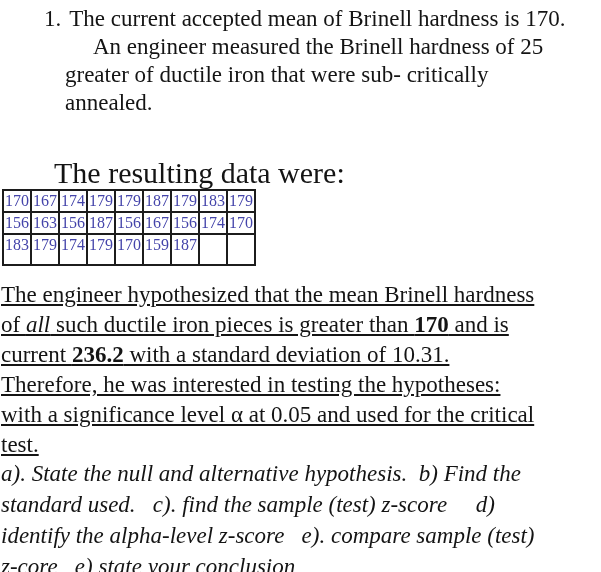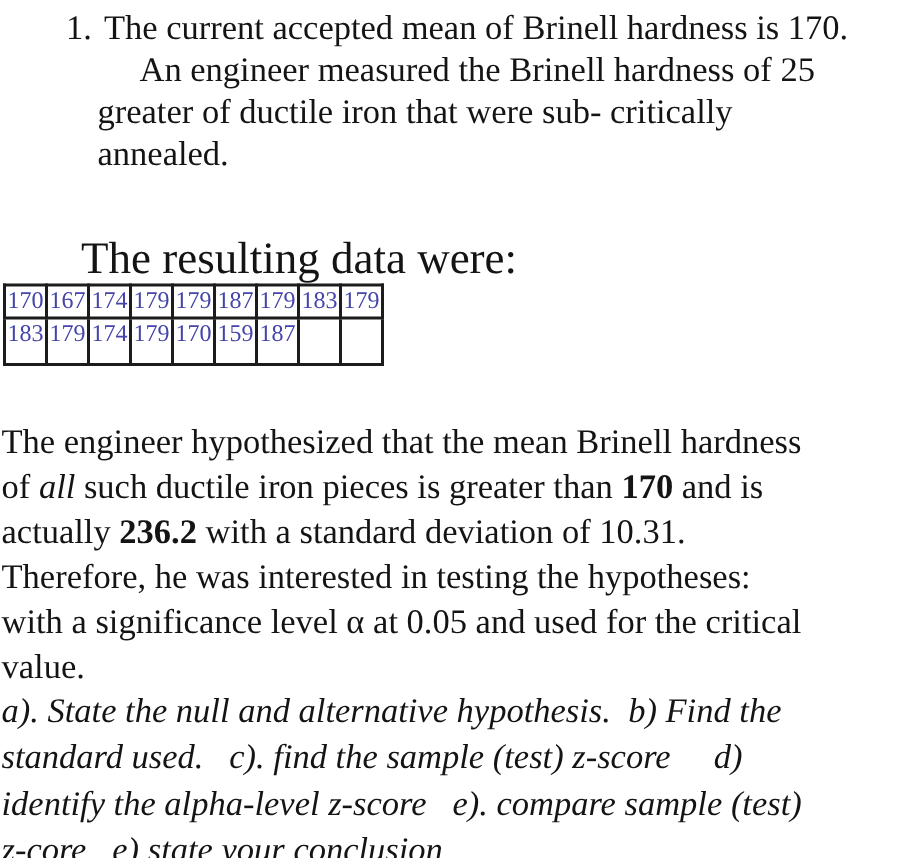--- a/index.html
+++ b/index.html
@@ -23,21 +23,21 @@
   
   #data-table{top:189px;left:2px;border-collapse:collapse;}
   #data-table td{
     border:2px solid #1c1c1c;width:23px;height:20px;
     text-align:center;vertical-align:top;padding:0 1px;
     font-size:16px;line-height:20px;color:#4444aa;
   }
   #data-table tr.tall td{height:29px;}
 
   
-  #hypothesis{top:280px;left:1px;width:592px;font-size:23px;line-height:30px;}
+  #hypothesis{top:280px;left:1px;width:592px;font-size:23px;line-height:30px;text-decoration:underline;}
 
   
   #questions{top:458px;left:1px;width:600px;font-size:23px;line-height:31px;font-style:italic;}
 </style>
 </head>
 <body>
 
 <div id="problem" class="abs">
   <div class="pline first line"><span class="list-num">1.</span><span>The current accepted mean of Brinell hardness is 170.</span></div>
   <div class="pline second line">An engineer measured the Brinell hardness of 25</div>
@@ -53,41 +53,52 @@
     <td>170</td>
     <td>167</td>
     <td>174</td>
     <td>179</td>
     <td>179</td>
     <td>187</td>
     <td>179</td>
     <td>183</td>
     <td>179</td>
   </tr>
+  <tr>
+    <td>156</td>
+    <td>163</td>
+    <td>156</td>
+    <td>187</td>
+    <td>156</td>
+    <td>167</td>
+    <td>156</td>
+    <td>174</td>
+    <td>170</td>
+  </tr>
   <tr class="tall">
     <td>183</td>
     <td>179</td>
     <td>174</td>
     <td>179</td>
     <td>170</td>
     <td>159</td>
     <td>187</td>
     <td></td>
     <td></td>
   </tr>
 </tbody>
   </table>
 
 <div id="hypothesis" class="abs">
   <div class="line">The engineer hypothesized that the mean Brinell hardness</div>
   <div class="line"><span>of </span><i>all</i><span> such ductile iron pieces is greater than </span><b>170</b><span> and is</span></div>
-  <div class="line"><span>actually </span><b>236.2</b><span> with a standard deviation of 10.31.</span></div>
+  <div class="line"><span>current </span><b>236.2</b><span> with a standard deviation of 10.31.</span></div>
   <div class="line">Therefore, he was interested in testing the hypotheses:</div>
   <div class="line">with a significance level α at 0.05 and used for the critical</div>
-  <div class="line">value.</div>
+  <div class="line">test.</div>
 </div>
 
 <div id="questions" class="abs">
   <div class="line">a). State the null and alternative hypothesis.  b) Find the</div>
   <div class="line">standard used.   c). find the sample (test) z-score     d)</div>
   <div class="line">identify the alpha-level z-score   e). compare sample (test)</div>
   <div class="line">z-core   e) state your conclusion</div>
 </div>
 
 </body></html>

